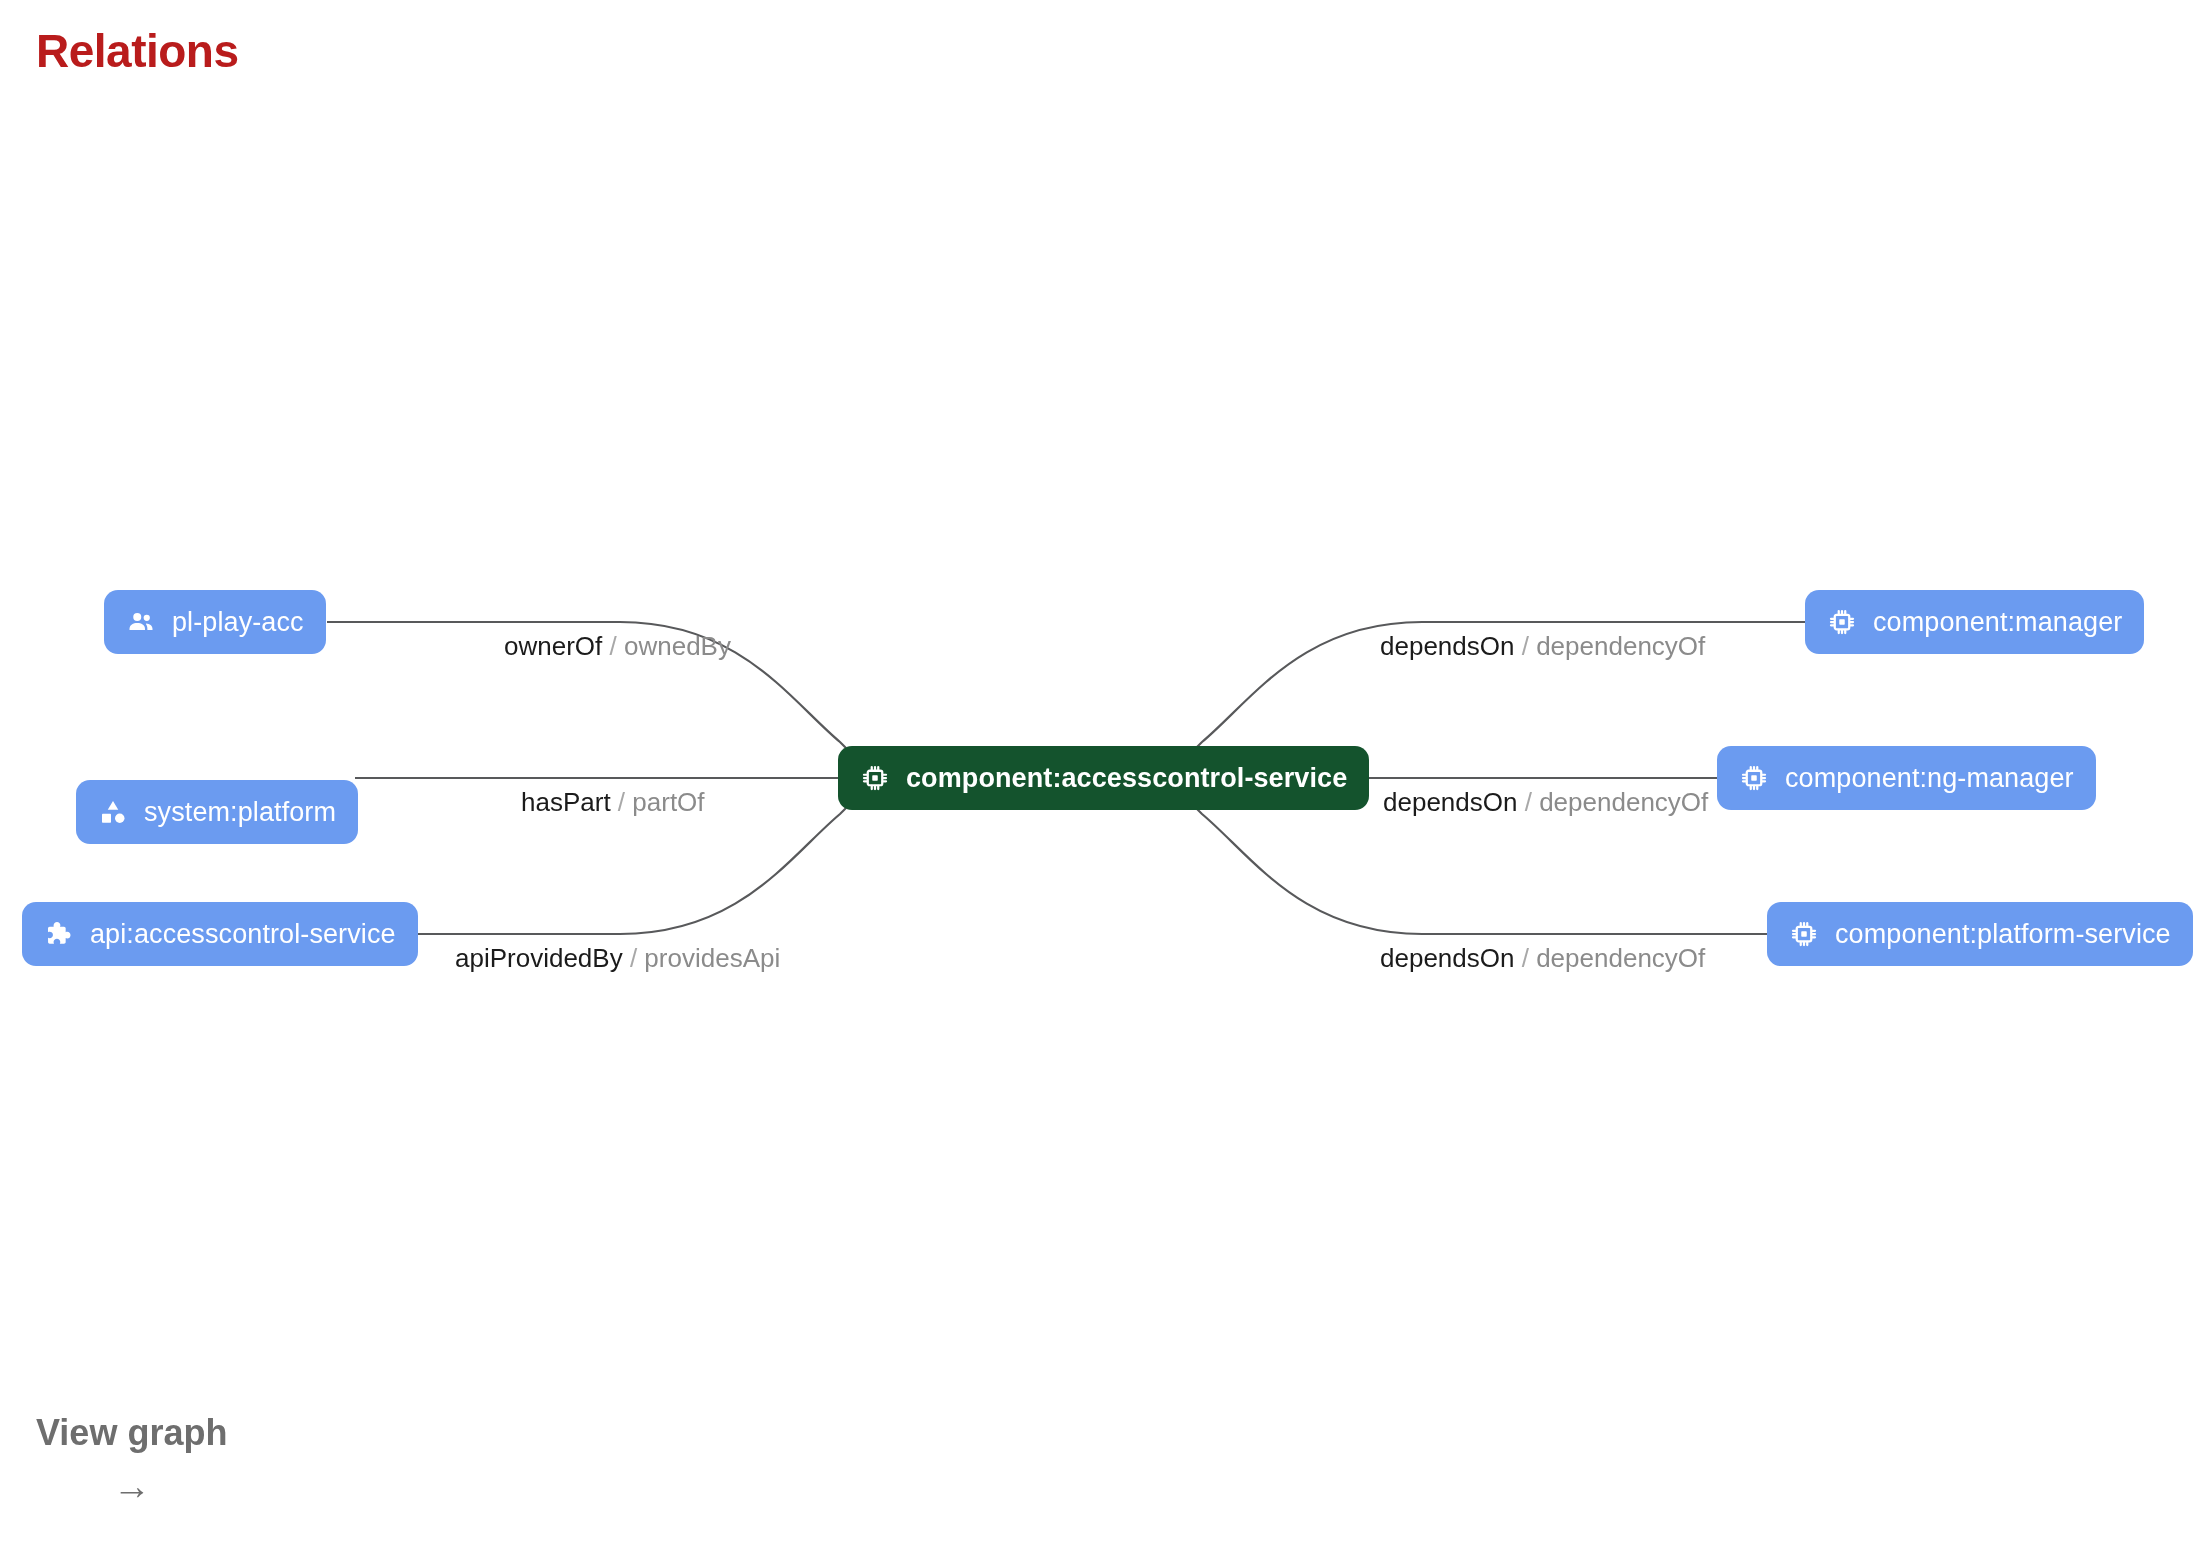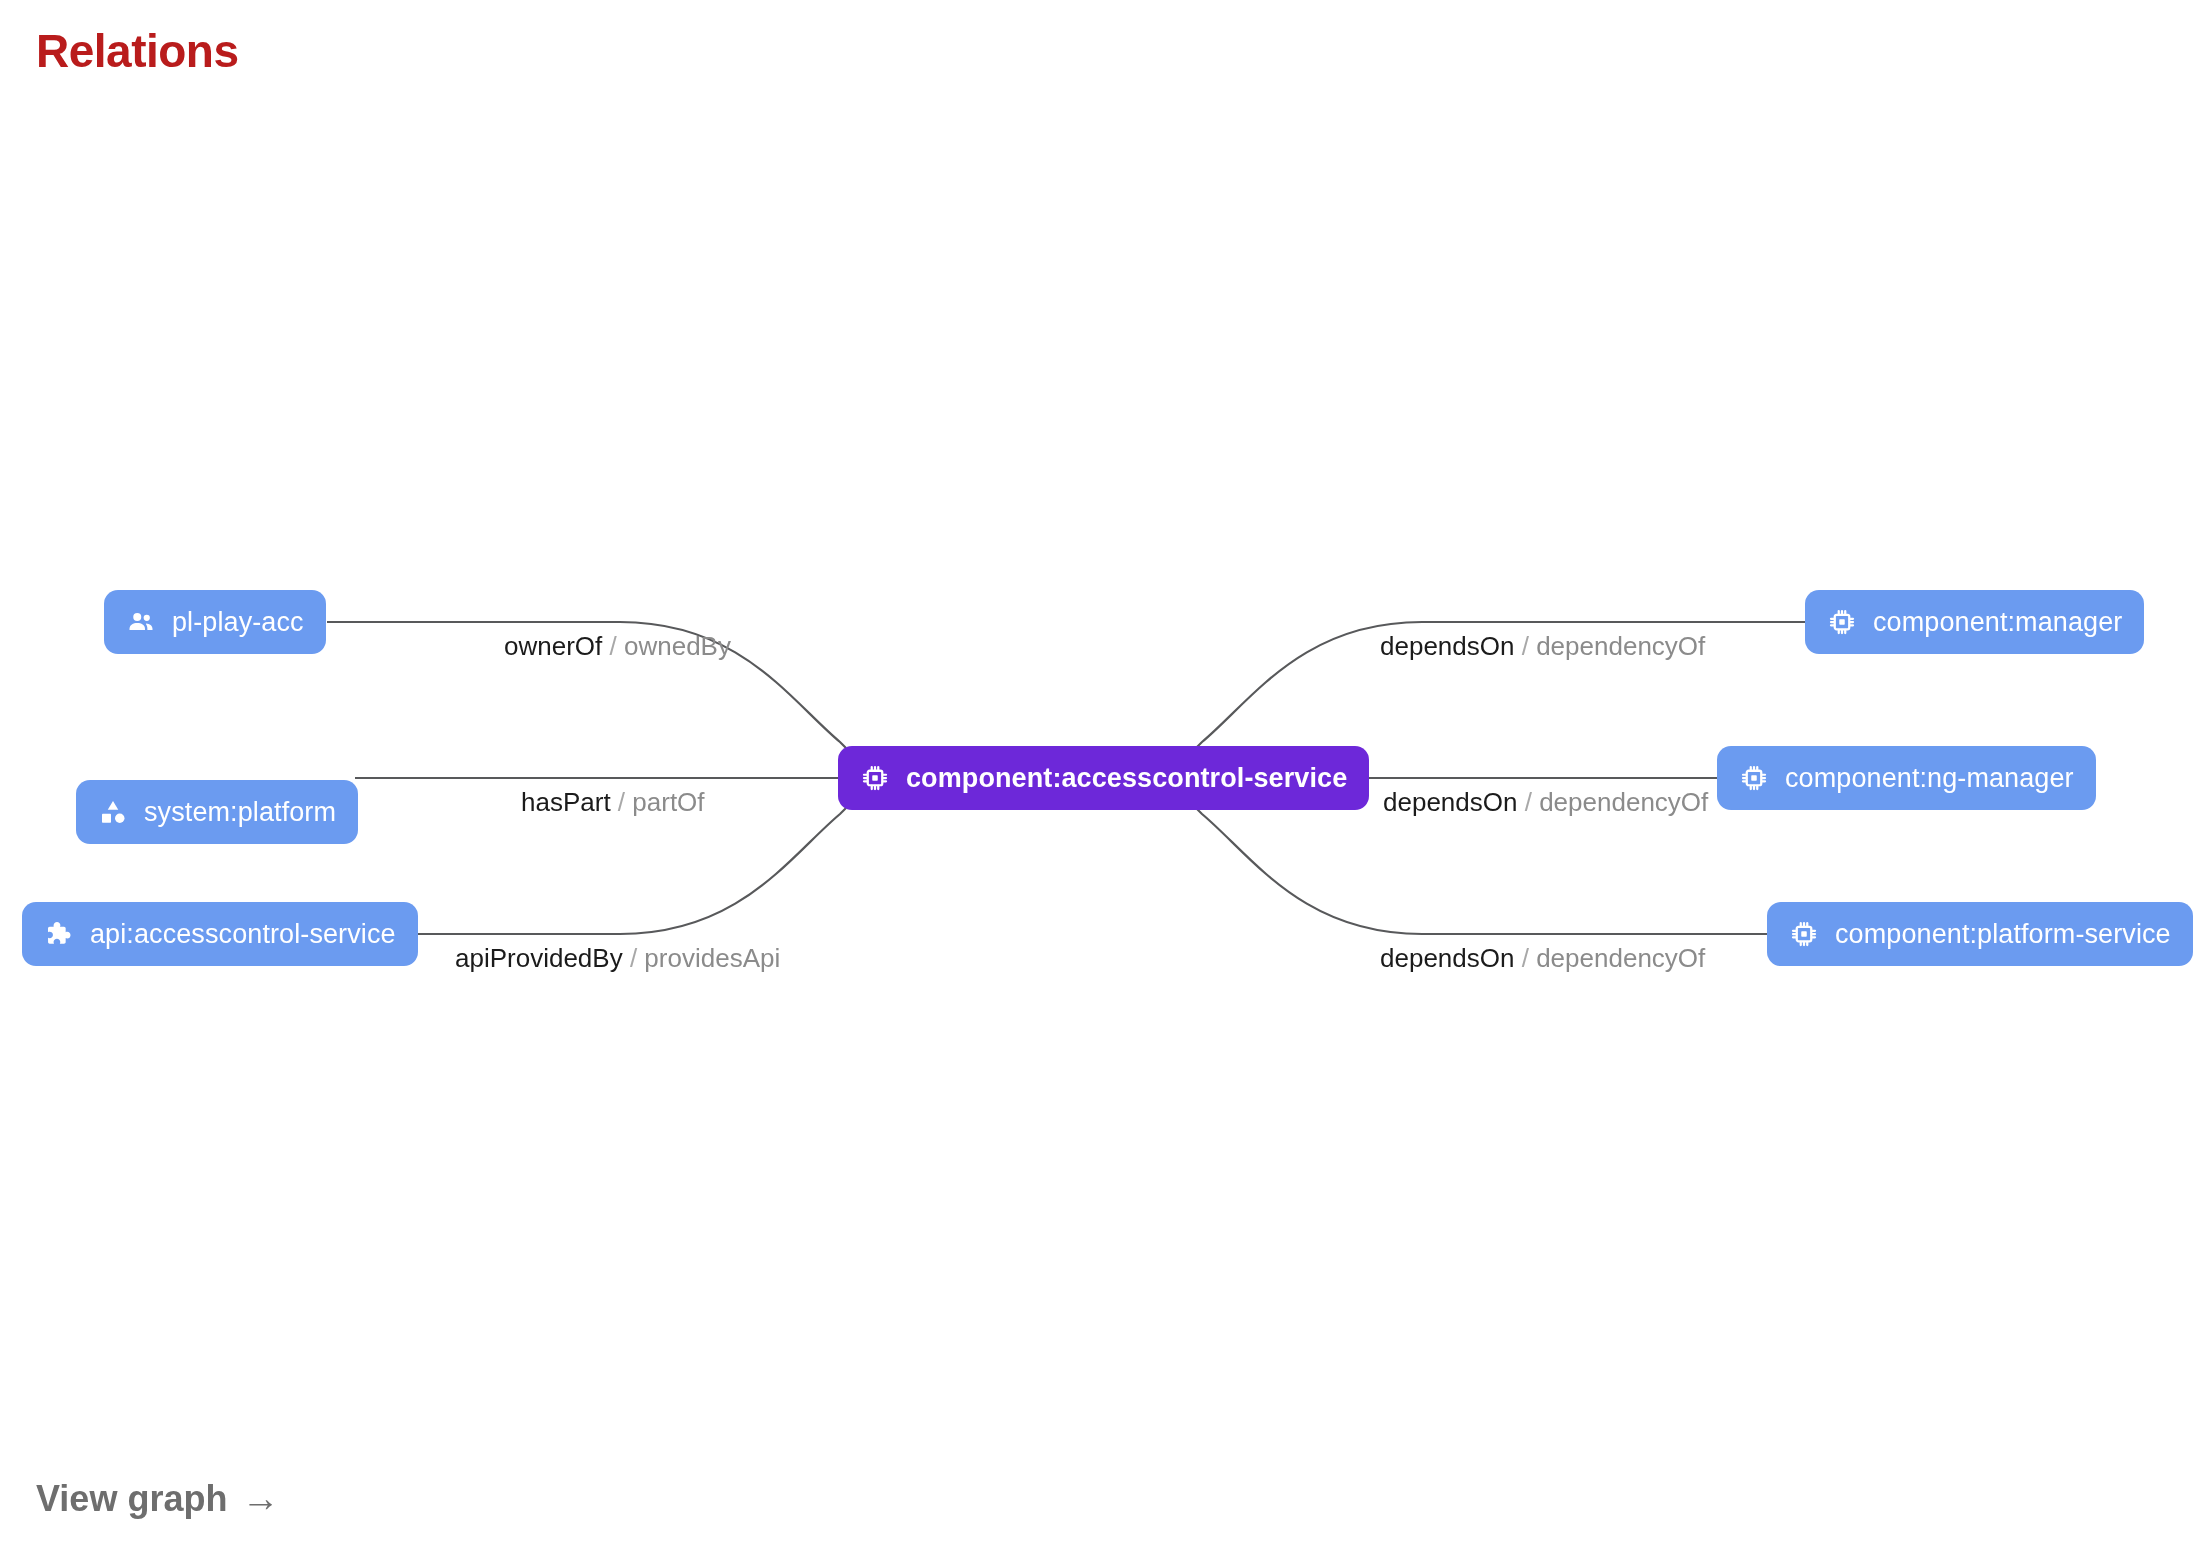--- a/index.html
+++ b/index.html
@@ -59,21 +59,21 @@
     align-items: center;
     box-sizing: border-box;
     height: 64px;
     border-radius: 14px;
     padding: 0 22px;
     color: #ffffff;
     white-space: nowrap;
     cursor: pointer;
   }
   .node.blue { background: #6b9bf0; }
-  .node.orange { background: #6d28d9; }
+  .node.orange { background: #14532d; }
 
   .node-icon {
     flex: 0 0 auto;
     width: 30px;
     height: 30px;
     display: flex;
     align-items: center;
     justify-content: center;
     margin-right: 16px;
   }
@@ -96,29 +96,30 @@
     color: #1b1b1b;
   }
   .edge-label .fwd { color: #1b1b1b; }
   .edge-label .sep { color: #a8a8a8; }
   .edge-label .rev { color: #8b8b8b; }
 
   
   #view-graph-link {
     position: absolute;
     left: 36px;
-    top: 1478px;
+    top: 1412px;
     display: flex;
     align-items: center;
     gap: 14px;
     font-size: 36px;
     font-weight: 700;
     color: #6e6e6e;
     text-decoration: none;
     cursor: pointer;
+    flex-direction: column;
   }
   #view-graph-link .arrow-glyph {
     font-size: 38px;
     line-height: 1;
     font-weight: 400;
     display: inline-block;
     transform: translateY(-1px);
   }
 </style>
 </head>

